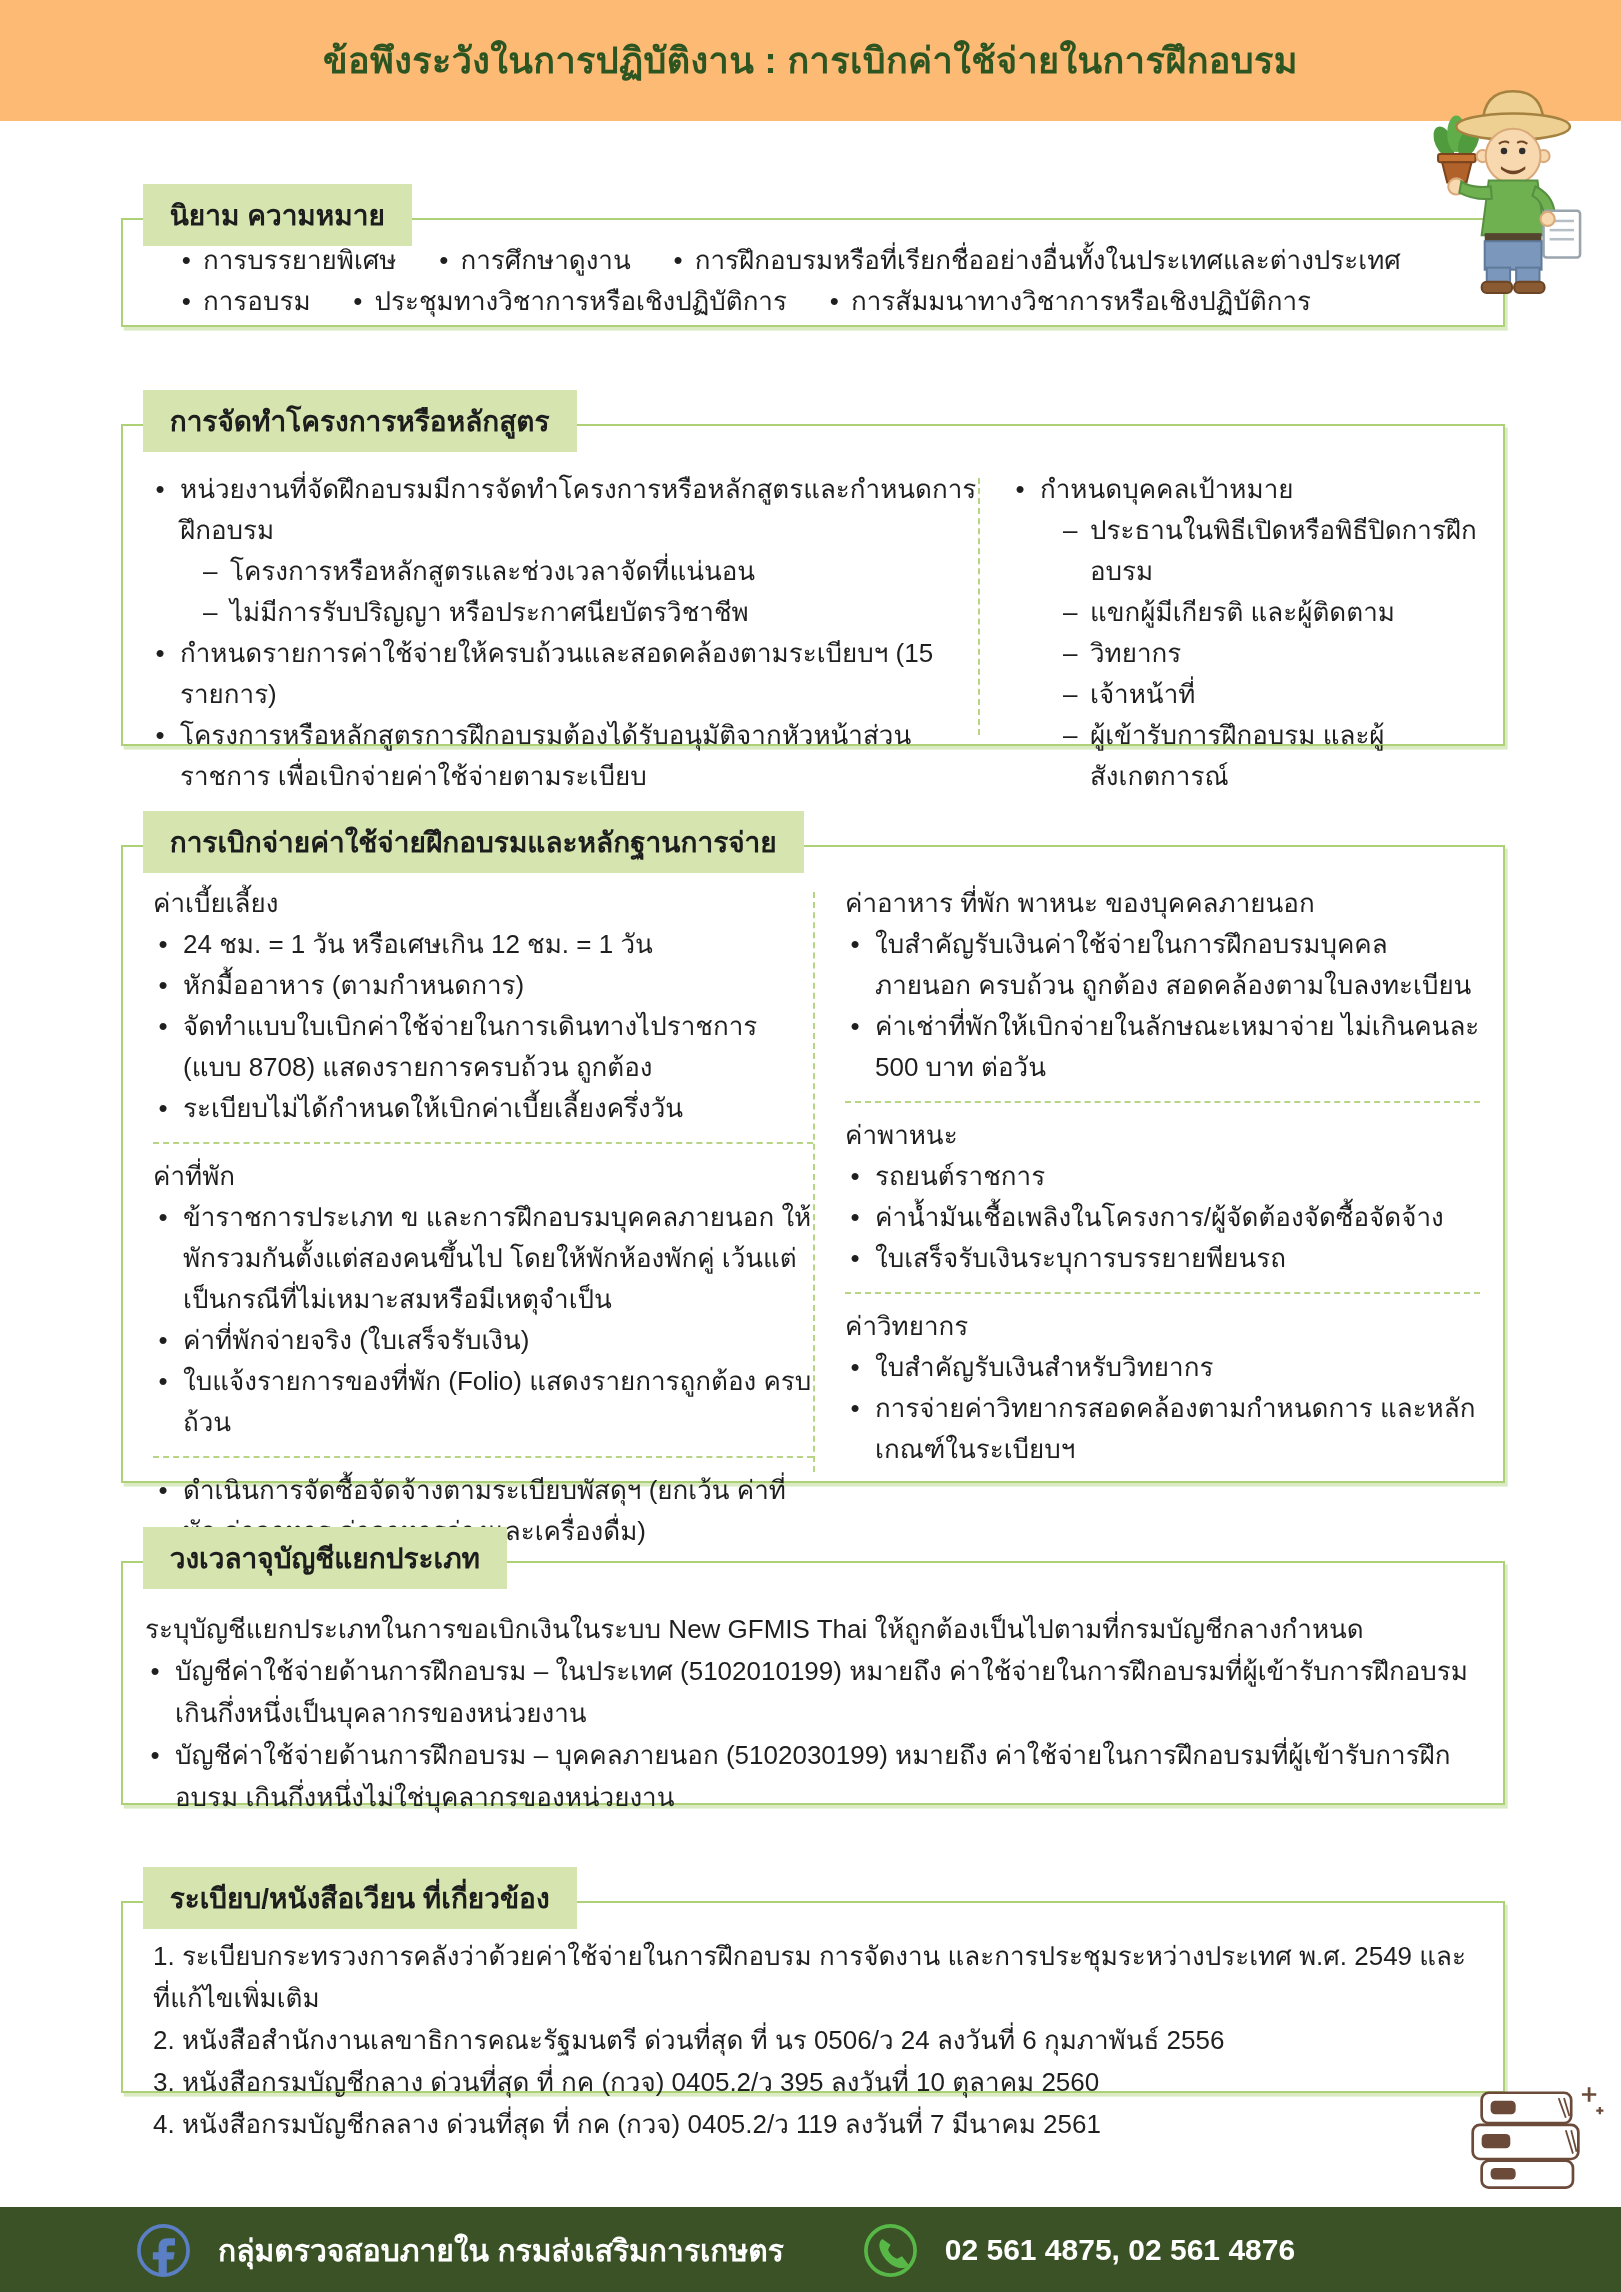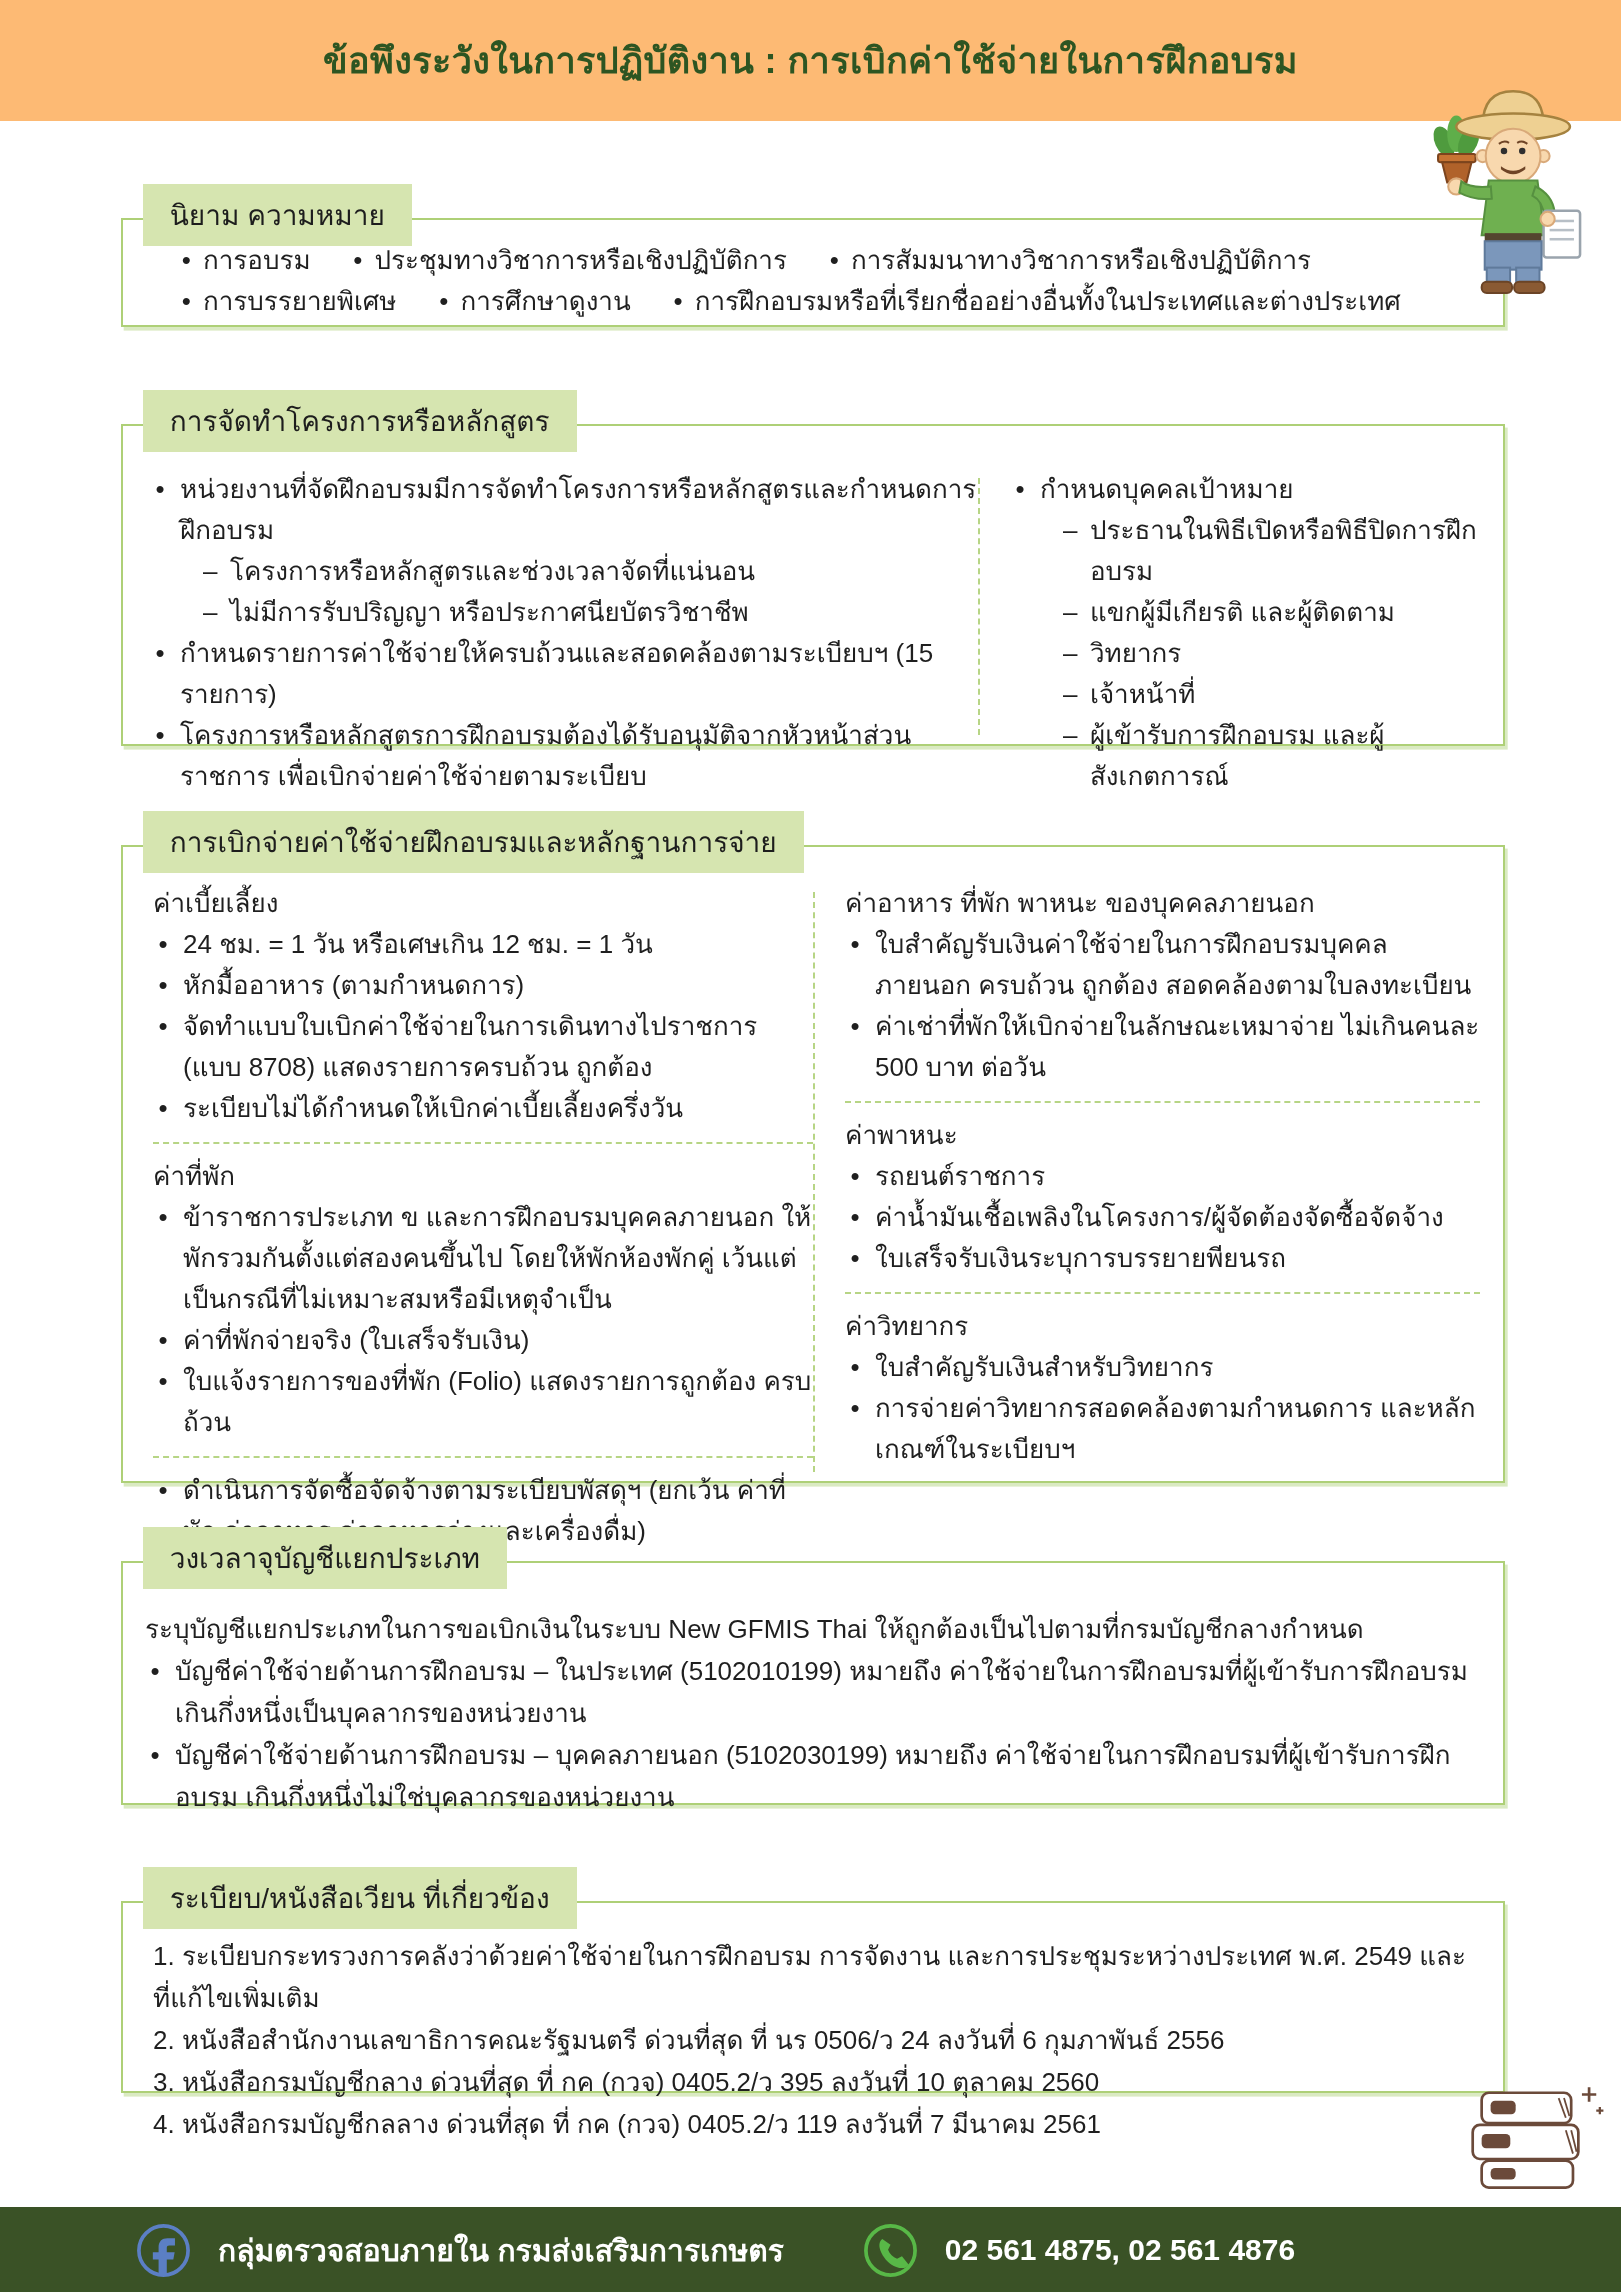--- a/index.html
+++ b/index.html
@@ -16,21 +16,21 @@
   .header-bar h1{margin:0;font-size:36px;font-weight:bold;color:#2d5522;letter-spacing:0.4px;}
 
   
   .panel{
     position:absolute;left:121px;width:1384px;background:#fff;
     border:2.7px solid #aed077;box-sizing:border-box;
     box-shadow:2.7px 3.6px 0 rgba(174,208,119,.45);
   }
   .panel-label{
     position:absolute;top:-36px;left:19.7px;background:#d6e5b0;
-    padding:9px 27px;font-size:28px;font-weight:normal;color:#1d1d1d;white-space:nowrap;
+    padding:9px 27px;font-size:28px;font-weight:bold;color:#1d1d1d;white-space:nowrap;
   }
   .cols{display:flex;height:100%;box-sizing:border-box;}
   .vdash{border-left:2.7px dashed #b7d585;margin:9px 0;}
   .hdash{border-top:2.7px dashed #b7d585;margin:12.5px 0;}
 
   
   .blist{list-style:none;margin:0;padding:0;font-size:26px;line-height:41px;}
   .blist>li{position:relative;padding-left:30px;}
   .blist>li::before{content:"\2022";position:absolute;left:5.4px;}
   .sublist{list-style:none;margin:0;padding:0 0 0 23px;}
@@ -63,28 +63,28 @@
 <div class="page">
 
   <div class="header-bar">
     <h1>ข้อพึงระวังในการปฏิบัติงาน : การเบิกค่าใช้จ่ายในการฝึกอบรม</h1>
   </div>
 
   <section class="panel" style="top:218px;height:109px;">
     <div class="panel-label">นิยาม ความหมาย</div>
     <div style="padding-top:19.7px;">
       <div class="def-row">
+        <span class="dot-item">การบรรยายพิเศษ</span>
+        <span class="dot-item">การศึกษาดูงาน</span>
+        <span class="dot-item">การฝึกอบรมหรือที่เรียกชื่ออย่างอื่นทั้งในประเทศและต่างประเทศ</span>
+      </div>
+      <div class="def-row">
         <span class="dot-item">การอบรม</span>
         <span class="dot-item">ประชุมทางวิชาการหรือเชิงปฏิบัติการ</span>
         <span class="dot-item">การสัมมนาทางวิชาการหรือเชิงปฏิบัติการ</span>
-      </div>
-      <div class="def-row">
-        <span class="dot-item">การบรรยายพิเศษ</span>
-        <span class="dot-item">การศึกษาดูงาน</span>
-        <span class="dot-item">การฝึกอบรมหรือที่เรียกชื่ออย่างอื่นทั้งในประเทศและต่างประเทศ</span>
       </div>
     </div>
   </section>
 
   <section class="panel" style="top:424px;height:322px;">
     <div class="panel-label">การจัดทำโครงการหรือหลักสูตร</div>
     <div class="cols" style="padding-top:43px;">
       <div style="width:855px;padding-left:27px;box-sizing:border-box;">
         <ul class="blist">
           <li>

